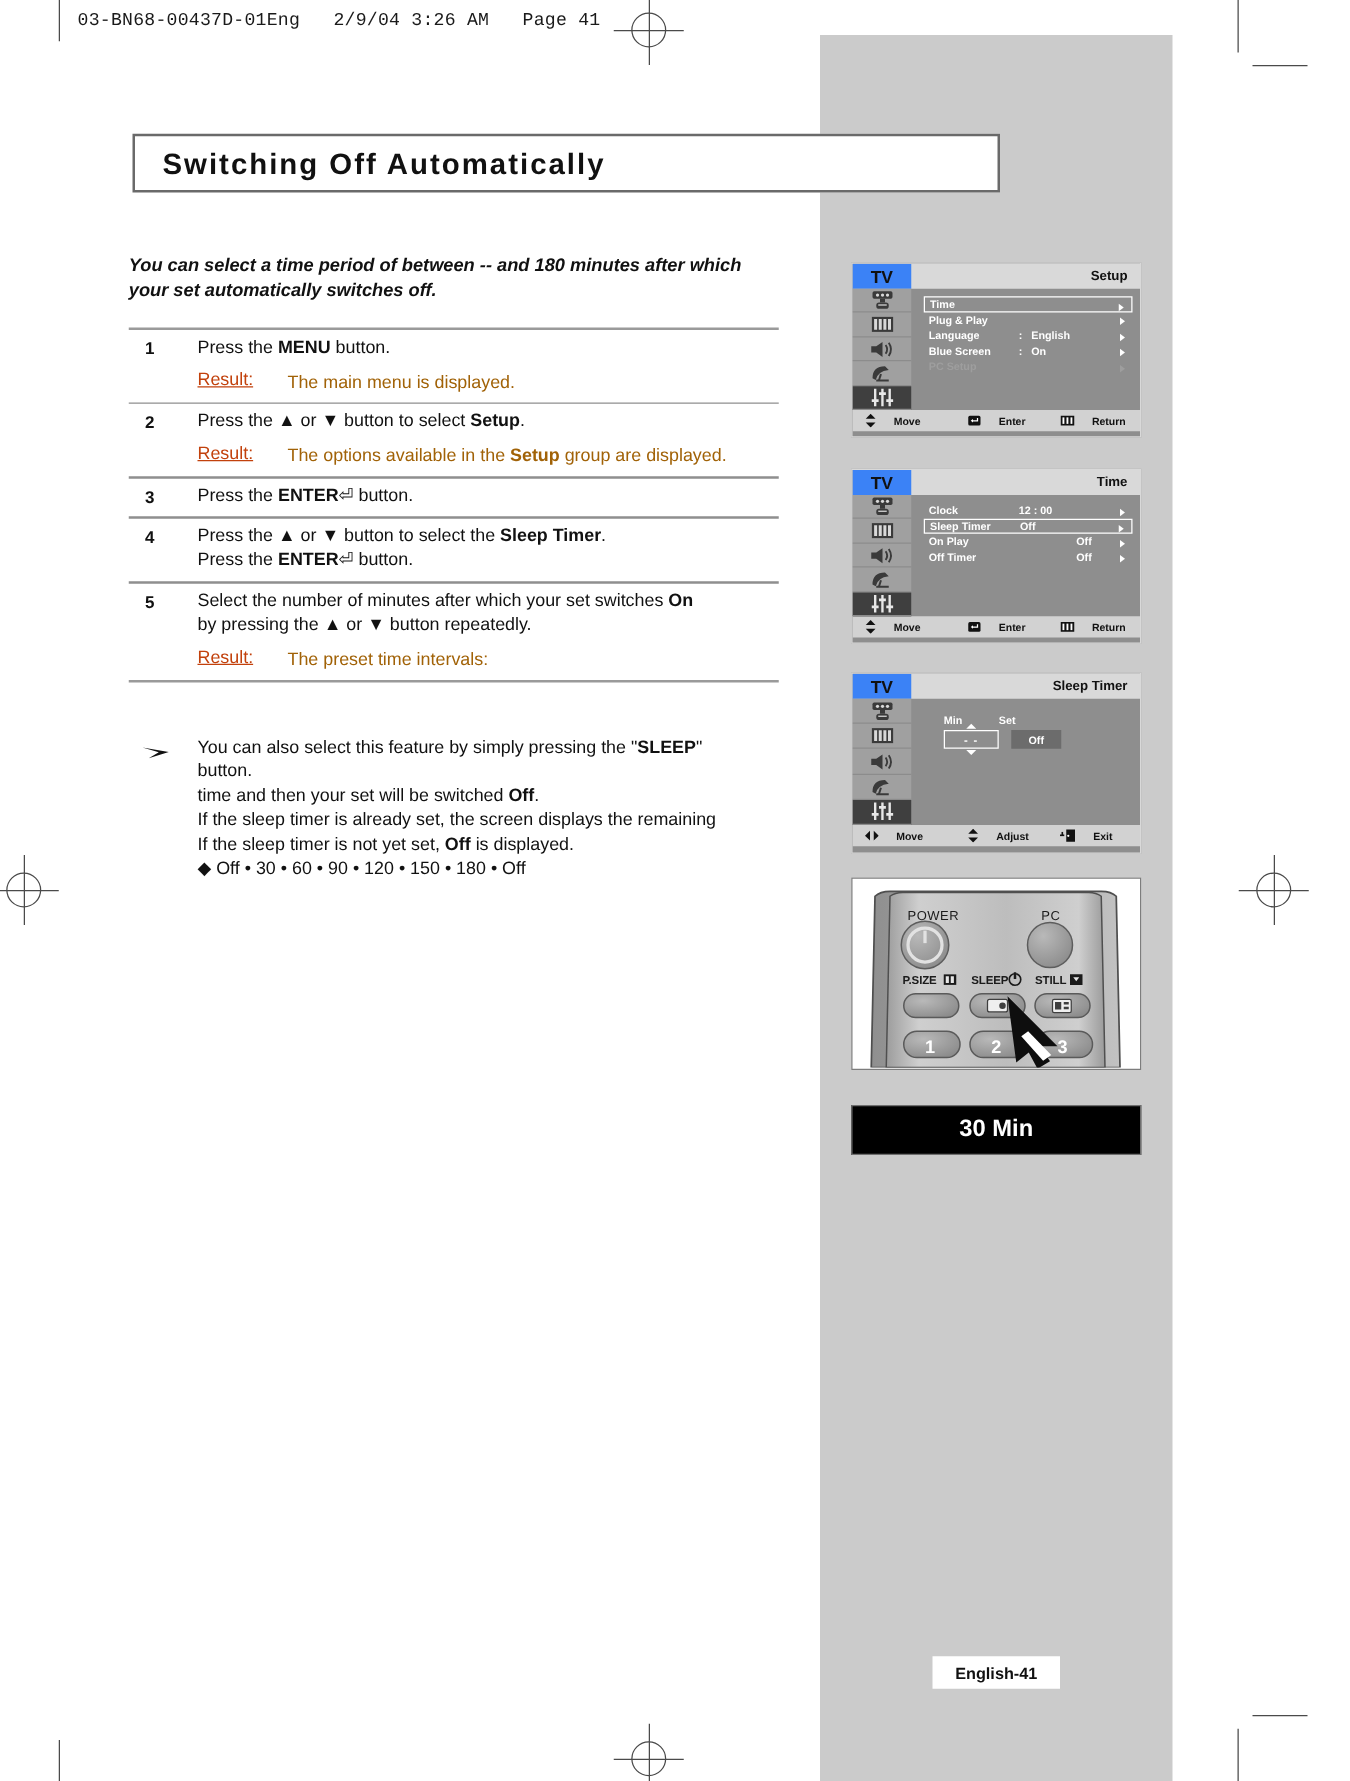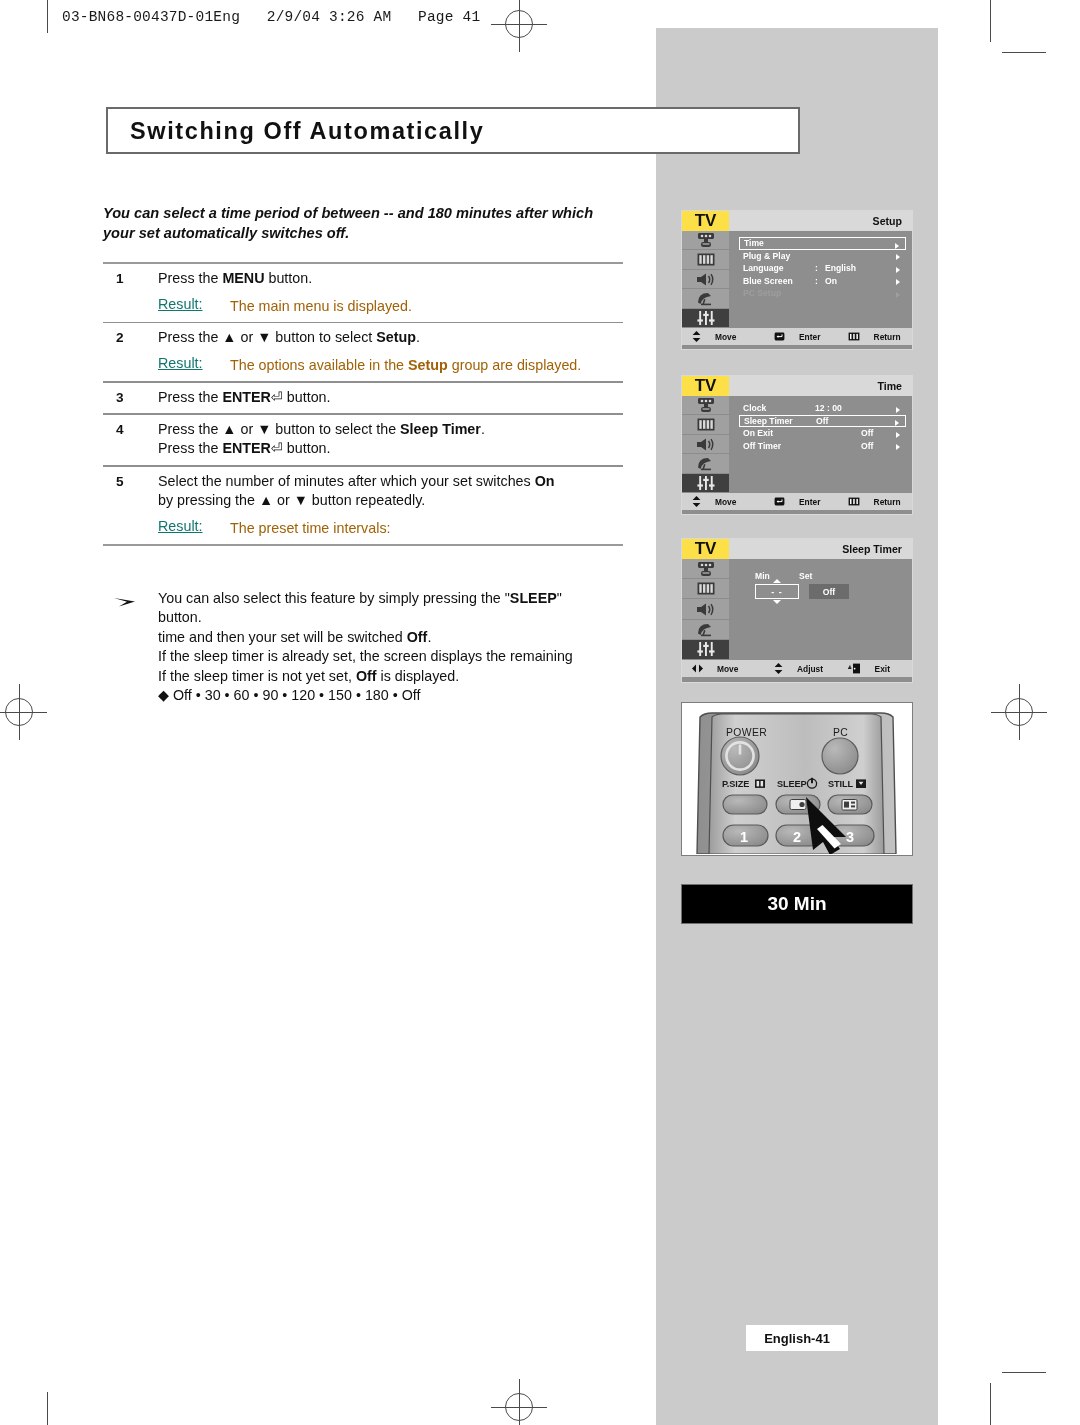--- a/index.html
+++ b/index.html
@@ -81,21 +81,21 @@
   .step { position: relative; padding: 5px 0 6px 0; }
   .step .num {
     position: absolute; left: 13px; top: 7px;
     font-size: 13.6px; font-weight: bold; color: #111;
   }
   .step .body { margin-left: 55px; }
   .line { font-size: 14.3px; line-height: 19.6px; color: #111; }
   .res { margin-top: 7px; position: relative; min-height: 19px; }
   .res .lbl {
     position: absolute; left: 0; top: 0;
-    font-size: 14.3px; color: #0f766e;
+    font-size: 14.3px; color: #c2410c;
     text-decoration: underline;
   }
   .res .txt { margin-left: 72px; font-size: 14.3px; line-height: 20px; color: #a16207; }
 
   
   #note { position: absolute; left: 103px; top: 589px; width: 545px; }
   #note .mark {
     position: absolute; left: 10px; top: 5px;
     width: 26px; height: 16px;
   }
@@ -112,22 +112,22 @@
     overflow: hidden;
   }
   .osd .titlebar {
     position: relative;
     height: 20px;
     background: #d9d9d9;
     display: flex; align-items: center;
   }
   .osd .titlebar .tv {
     width: 47px; 
-    font-size: 17px; font-weight: bold; color: #111;
-    background: #fde047; height: 100%;
+    font-size: 14px; font-weight: bold; color: #111;
+    background: #3b82f6; height: 100%;
     display: flex; align-items: center; justify-content: center;
   }
   .osd .titlebar .menuname {
     flex: 1; text-align: right; padding-right: 10px;
     font-size: 10.6px; font-weight: bold; color: #111;
   }
   .osd .main { position: relative; display: flex; height: 97px; }
   .osd .rail {
     width: 47px; background: #a0a0a0;
     display: flex; flex-direction: column;
@@ -496,21 +496,21 @@
             <span class="lab">Clock</span>
             <span class="val">12 : 00</span>
             <span class="car"><span class="caret"></span></span>
           </div>
           <div class="row sel">
             <span class="lab">Sleep Timer</span>
             <span class="val">Off</span>
             <span class="car"><span class="caret"></span></span>
           </div>
           <div class="row">
-            <span class="lab">On Exit</span>
+            <span class="lab">On Play</span>
             <span class="val far">Off</span>
             <span class="car"><span class="caret"></span></span>
           </div>
           <div class="row">
             <span class="lab">Off Timer</span>
             <span class="val far">Off</span>
             <span class="car"><span class="caret"></span></span>
           </div>
         </div>
     </div>

